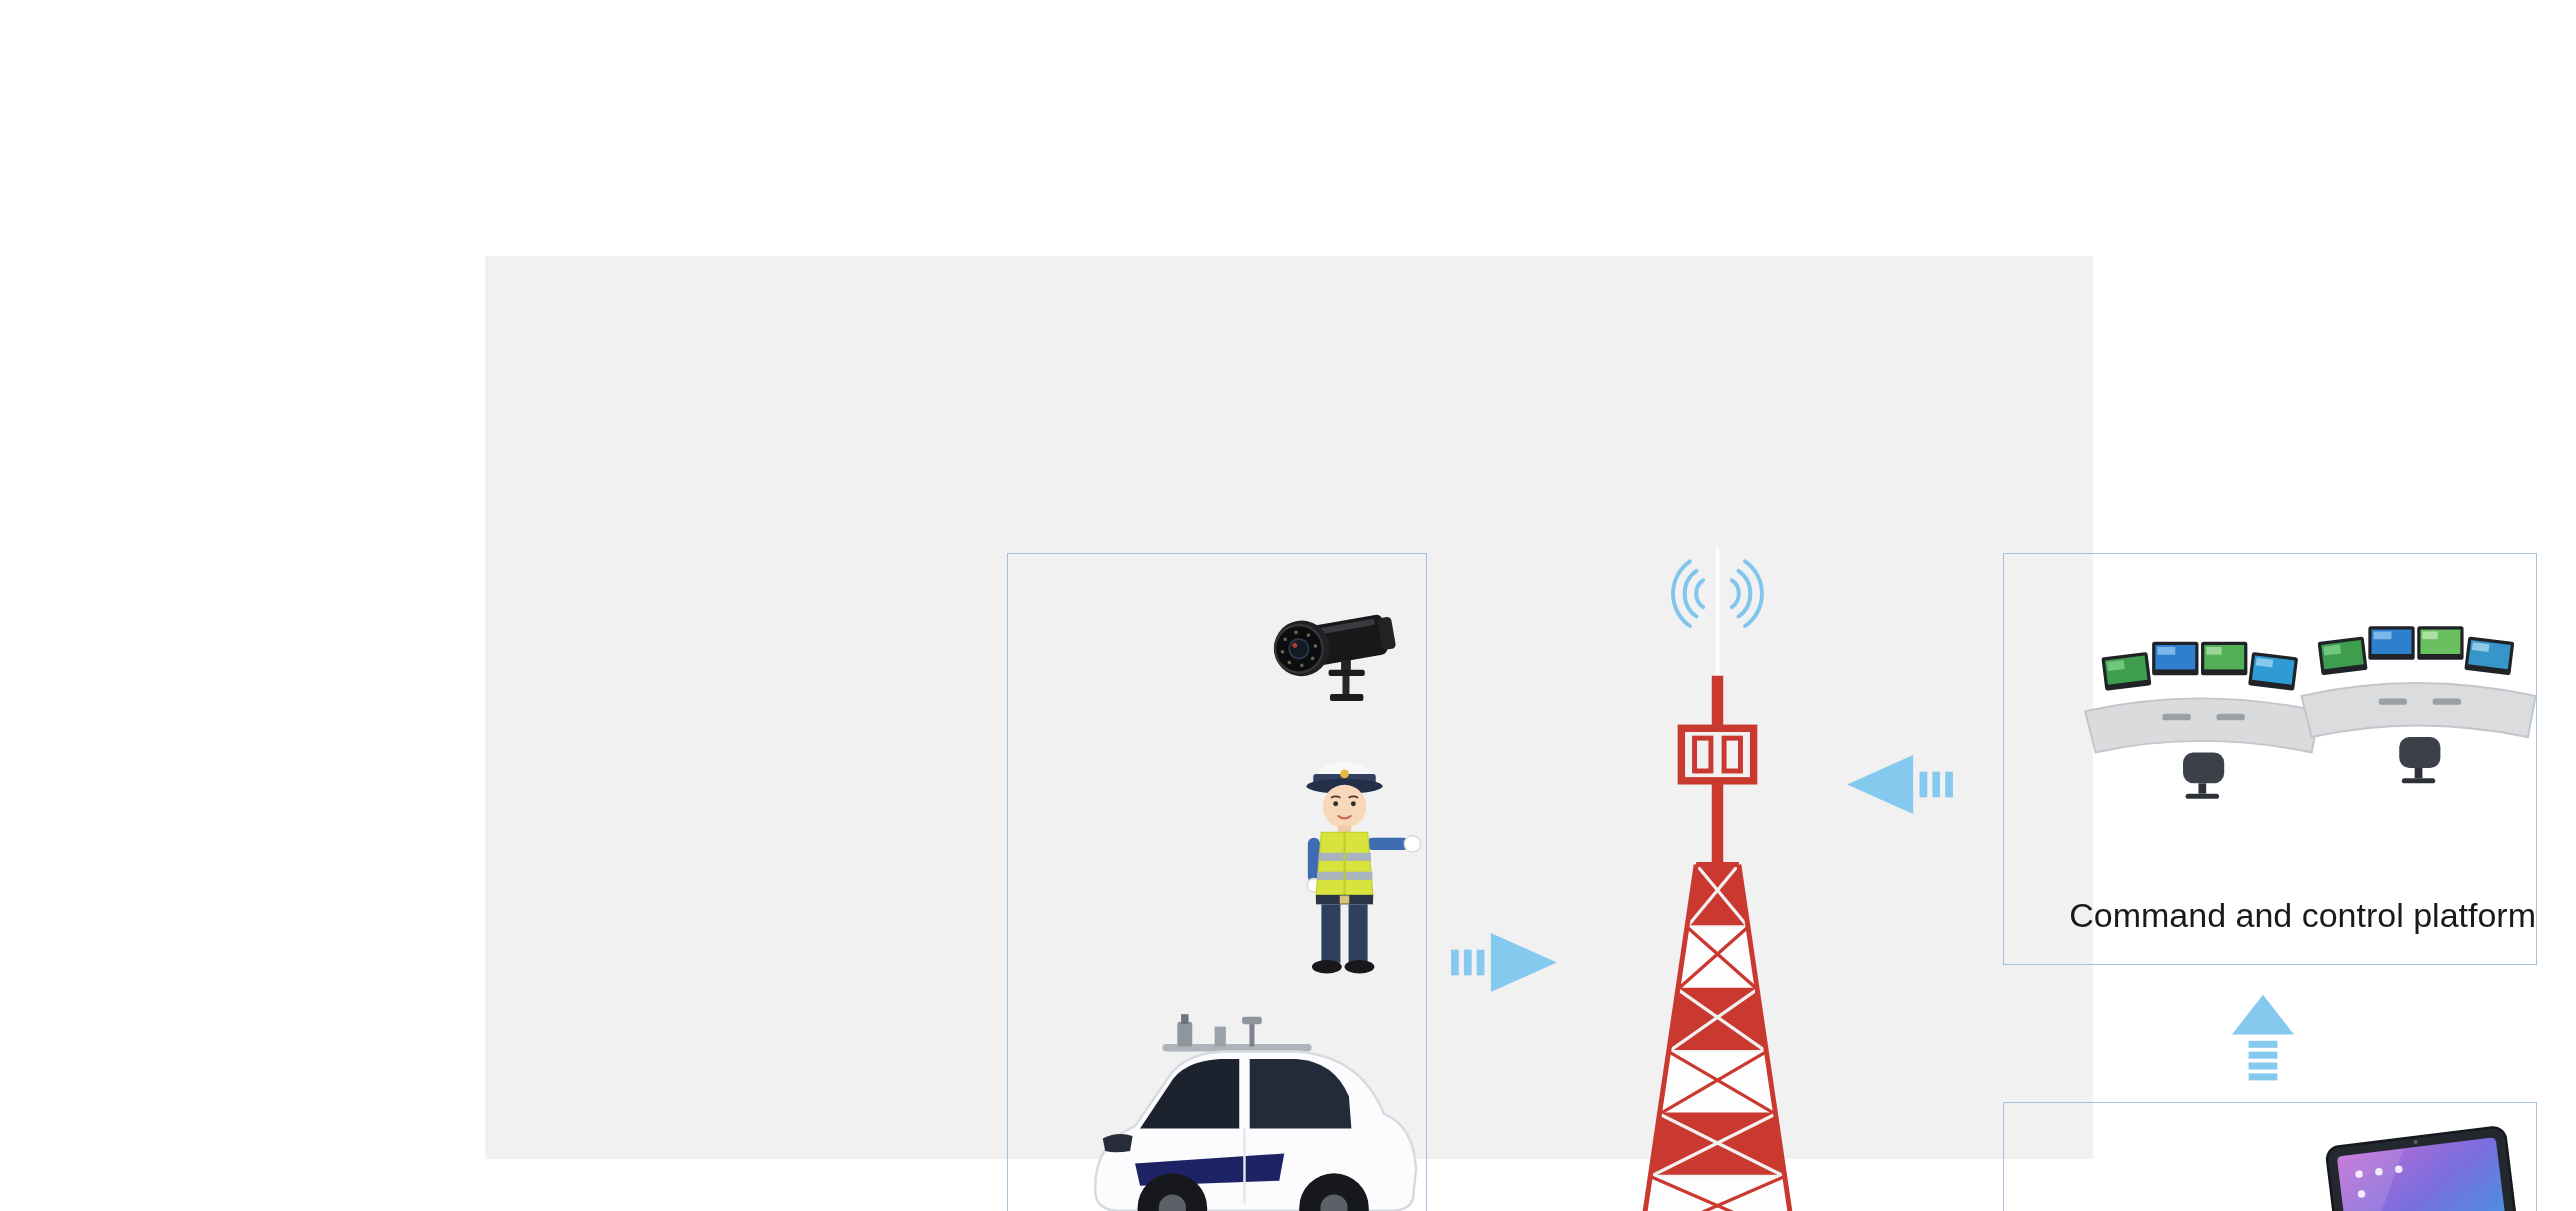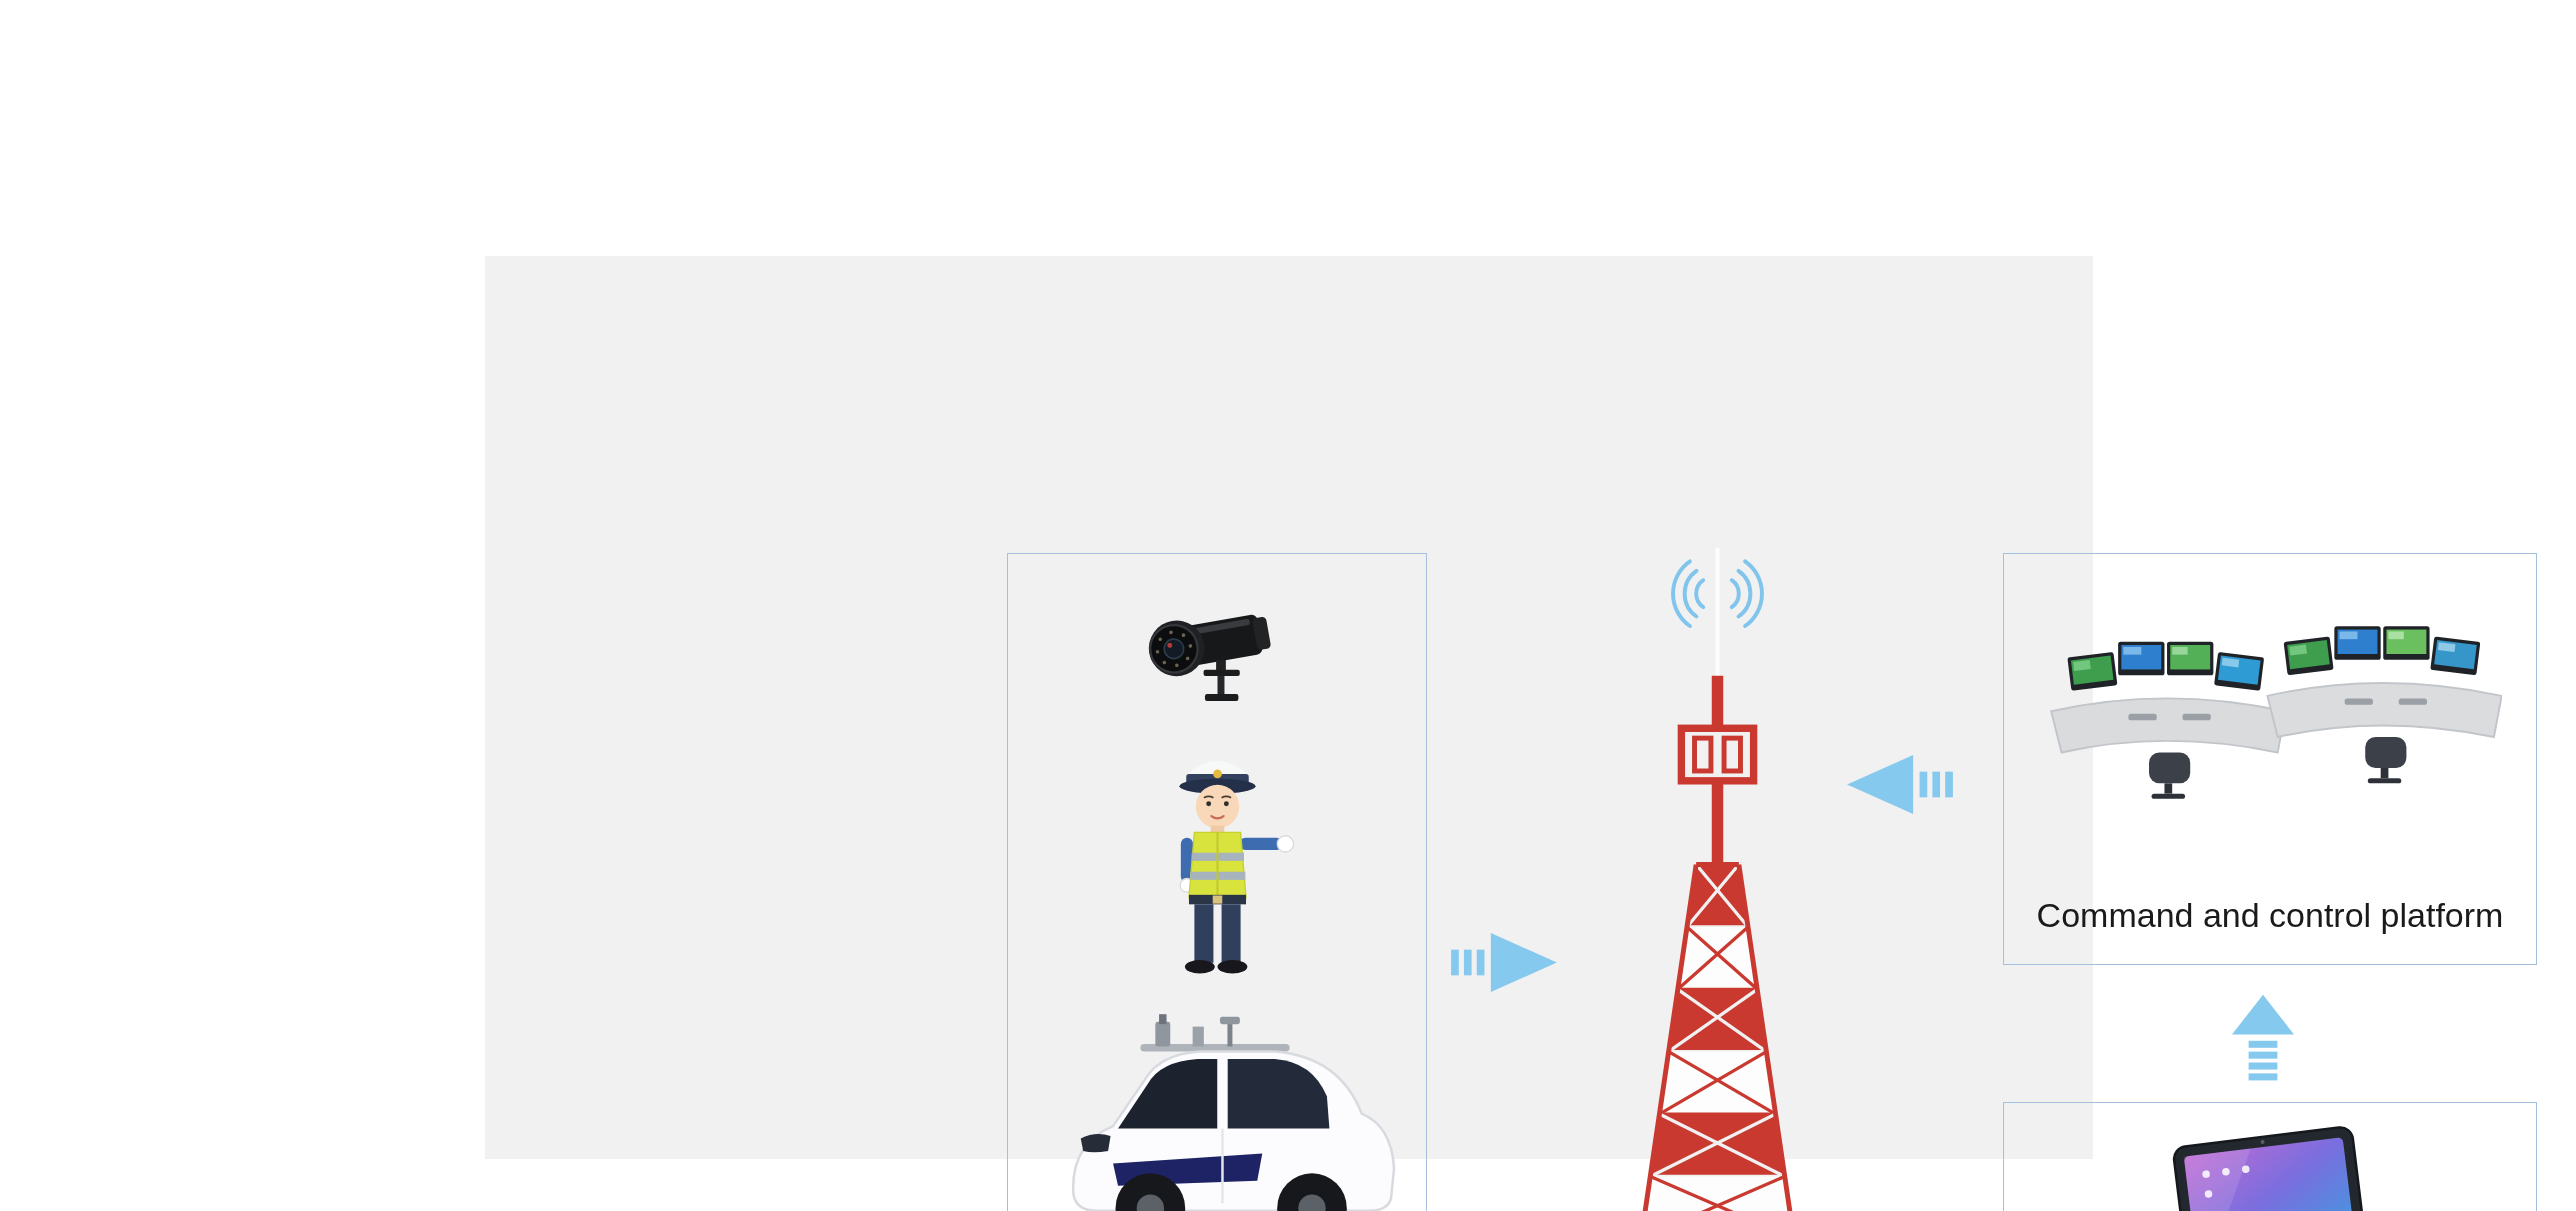--- a/index.html
+++ b/index.html
@@ -4,21 +4,21 @@
 <style>
   *{box-sizing:border-box;margin:0;padding:0}
   html,body{background:#ffffff}
   body{
     width:2576px;height:1212px;position:relative;overflow:hidden;
     font-family:"Liberation Sans", sans-serif;
   }
   .panel{position:absolute;left:485px;top:256px;width:1608px;height:903px;background:#f1f1f2}
   .node-box{
     position:absolute;border:1.3px solid #a5c0dc;
-    display:flex;flex-direction:column;align-items:center;
+    display:flex;flex-direction:column;align-items:flex-end;
   }
   .box-left{left:522px;top:297px;width:420px;height:815px;padding-top:22px}
   .box-platform{left:1518px;top:297px;width:534px;height:412px;padding-top:26px}
   .box-equipment{left:1518px;top:846px;width:534px;height:267px;padding-top:15.5px}
   .node-label{
     margin-top:auto;padding-bottom:16.7px;
     font-size:34px;line-height:1.25;color:#1a1a1a;text-align:center;white-space:nowrap;
   }
   .box-platform .node-label{padding-bottom:28px}
   .tower{position:absolute;left:1134px;top:288px}

